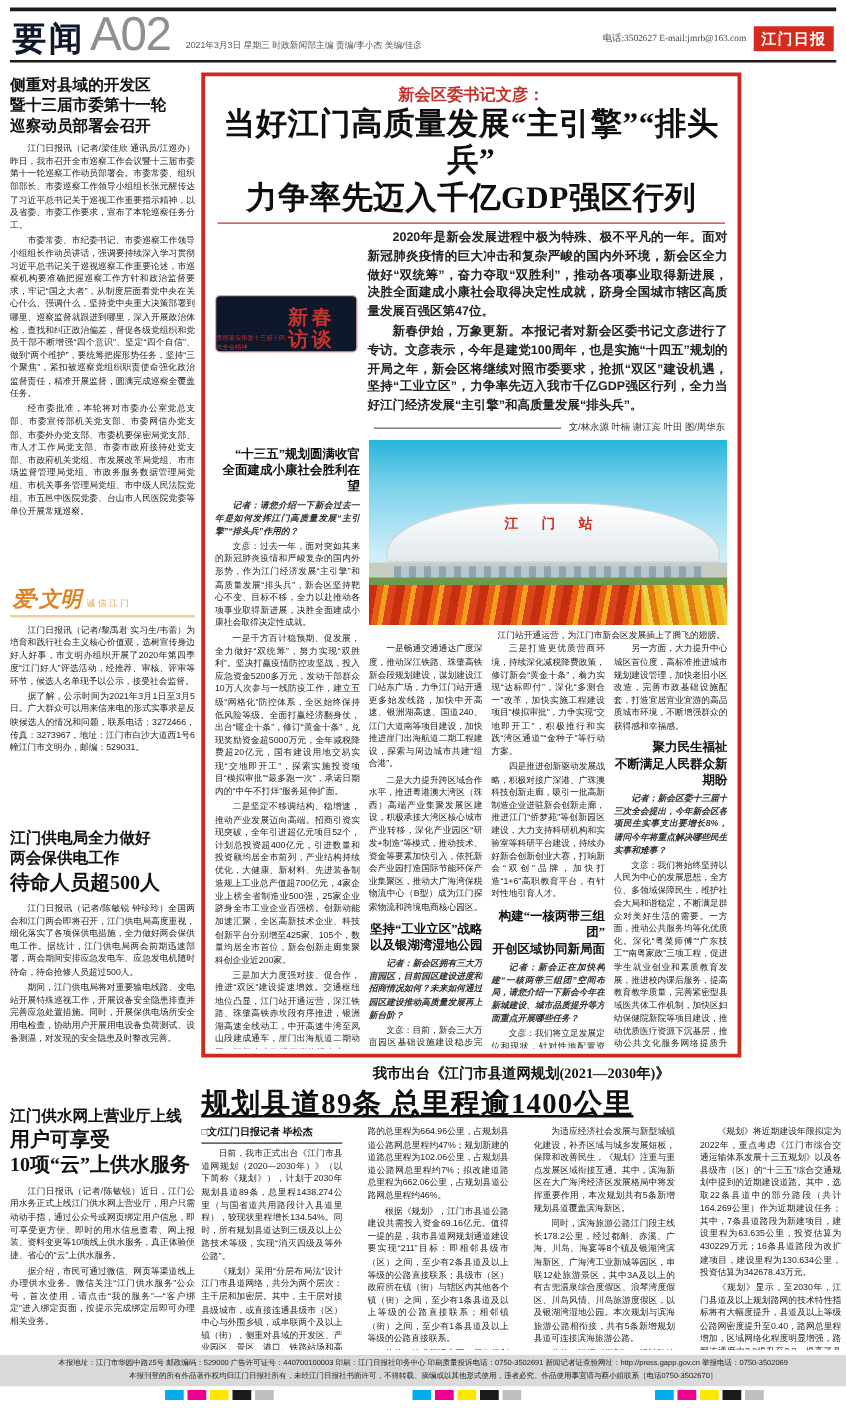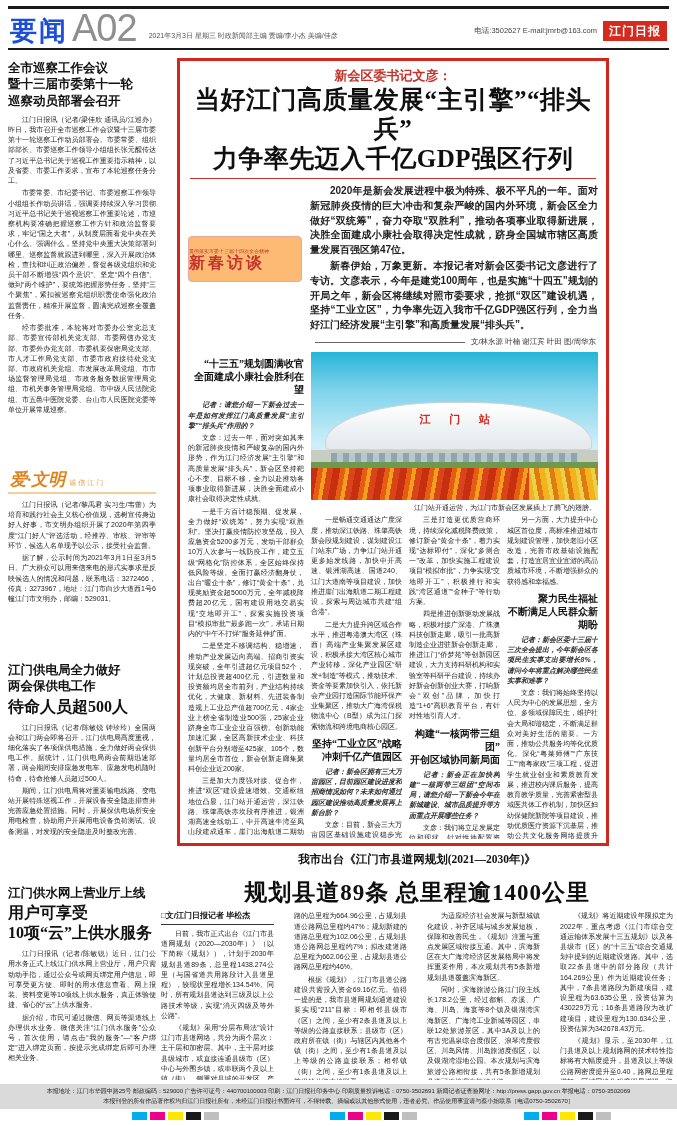--- a/index.html
+++ b/index.html
@@ -1,47 +1,47 @@
 <!DOCTYPE html>
 <html><head>
 <meta charset="utf-8">
 <style>
   html,body{margin:0;padding:0;background:#fff;}
   .page{position:relative;width:677px;height:1126px;background:#fff;overflow:hidden;
         font-family:"Liberation Sans",sans-serif;color:#111;}
   
   .hdr{position:absolute;left:8px;right:8px;top:6px;border-top:3px solid #1a1a1a;}
   .hdr-row{display:flex;align-items:flex-end;padding:2px 2px 3px;border-bottom:2px solid #1a1a1a;}
-  .sec{font:900 27px/1 "Liberation Serif",serif;color:#1d4ed8;letter-spacing:2px;}
+  .sec{font:900 27px/1 "Liberation Serif",serif;color:#0f172a;letter-spacing:2px;}
   .pageno{font:400 38px/0.9 "Liberation Sans",sans-serif;color:#8f8f8f;margin-left:4px;letter-spacing:-1px;text-align:right;}
   .dateline{font-size:7px;color:#555;margin-left:12px;padding-bottom:4px;}
   .hdr-right{margin-left:auto;display:flex;align-items:center;gap:6px;padding-bottom:4px;}
-  .contact{font-size:7.5px;color:#444;}
+  .contact{font-size:7.5px;color:#444;font-family:Liberation Serif, serif;}
   .masthead{background:#d42b1e;color:#fff;font:900 12px/1 "Liberation Serif",serif;
             padding:4px 6px;letter-spacing:1px;}
   
   .leftcol{position:absolute;left:8px;top:58px;width:148px;height:1020px;overflow:hidden;}
   .la{overflow:hidden;margin-bottom:5px;}
   .la-title{font:700 12.5px/1.3 "Liberation Serif",serif;color:#111;white-space:pre-line;margin:2px 0 6px;}
   .la-big{font:900 16px/1.25 "Liberation Serif",serif;white-space:pre-line;}
   .p{font-size:7px;line-height:1.46;text-align:justify;text-indent:2em;margin:0 0 2px;color:#222;}
   .aiwm{display:flex;align-items:baseline;gap:4px;border-bottom:2px solid #f2cf9a;
         padding:6px 2px 4px;margin:4px 0 6px;}
   .aiwm-main{font:900 italic 17px/1 "Liberation Serif",serif;color:#e0821e;}
   .aiwm-sub{font-size:7px;color:#e8a24a;letter-spacing:2px;}
   
   .feature{position:absolute;left:161px;top:58px;width:432px;height:788px;box-sizing:border-box;
-           border:3px solid #d0281e;padding:4px 8px;display:flex;flex-direction:column;margin-left:16px;}
+           border:3px solid #d0281e;padding:4px 8px;display:flex;flex-direction:column;}
   .f-kicker{text-align:center;color:#c4342c;font:700 13px/1.3 "Liberation Serif",serif;margin-top:3px;}
   .f-head{text-align:center;font:900 25px/1.18 "Liberation Serif",serif;color:#0f0f0f;
           white-space:pre-line;letter-spacing:0.5px;}
   .f-rule{border-top:1px solid #c4342c;margin:5px 2px 0;}
   .f-lead{display:flex;gap:8px;margin-top:5px;}
-  .nc-badge{flex:0 0 112px;height:44px;background:#fdba74;border:1px solid #e6a99e;border-radius:4px;
-            display:flex;flex-direction:column;align-items:flex-start;justify-content:center;align-self:center;}
+  .nc-badge{flex:0 0 112px;height:44px;background:#0f172a;border:1px solid #e6a99e;border-radius:4px;
+            display:flex;flex-direction:row;align-items:flex-end;justify-content:center;align-self:center;}
   .nc-top{font-size:5px;color:#c4342c;}
   .nc-main{font:900 16px/1.1 "Liberation Serif",serif;color:#c4342c;letter-spacing:3px;}
   .lead-ps{flex:1;}
   .lead-ps .p{font-weight:600;font-size:10px;}
   .f-byline{display:flex;justify-content:flex-end;align-items:center;margin:3px 2px 2px;}
   .f-byline .rule{width:150px;height:1px;background:#666;margin-right:6px;}
   .f-byline span{font-size:7.5px;color:#333;}
   .f-content{flex:1;display:flex;gap:7px;overflow:hidden;margin-top:3px;}
   .fcol1{flex:0 0 116px;overflow:hidden;}
   .fright{flex:1;display:flex;flex-direction:column;overflow:hidden;}
@@ -65,21 +65,21 @@
   .flowers{position:absolute;left:0;right:0;bottom:0;height:22%;
            background:repeating-linear-gradient(100deg,#c62f10 0 7px,#e65c12 7px 12px,#f0a01c 12px 16px,#d9441a 16px 22px);}
   .flowers-y{position:absolute;right:0;bottom:0;width:24%;height:22%;
            background:repeating-linear-gradient(80deg,#f2b31c 0 6px,#e8d24a 6px 10px,#e07b14 10px 15px);}
   .caption{font-size:7px;color:#222;text-align:right;margin:3px 2px 2px;}
   .fcols{flex:1;display:flex;gap:7px;overflow:hidden;}
   .fc{flex:1;overflow:hidden;}
   
   .road{position:absolute;left:161px;top:852px;width:512px;height:228px;display:flex;flex-direction:column;}
   .r-kicker{text-align:center;font:700 11.5px/1.3 "Liberation Serif",serif;color:#111;}
-  .r-head{text-align:center;font:900 23px/1.15 "Liberation Serif",serif;color:#0f0f0f;letter-spacing:1px;margin:13px 0 5px;}
+  .r-head{font:900 23px/1.15 "Liberation Serif",serif;color:#0f0f0f;letter-spacing:1px;margin:3px 0 5px;text-decoration:underline;}
   .r-cols{flex:1;display:flex;gap:20px;overflow:hidden;}
   .rc{flex:1;overflow:hidden;}
   .r-byline{font:700 8px/1.2 "Liberation Sans",sans-serif;color:#111;border-bottom:1px solid #333;
             padding-bottom:3px;margin-bottom:4px;}
   
   .footbar{position:absolute;left:0;right:0;top:1084px;background:#dadada;padding:3px 10px;box-sizing:border-box;}
   .footbar div{font-size:6px;line-height:1.6;color:#222;text-align:center;}
   .cmyk{position:absolute;top:1112px;display:flex;gap:3px;}
   .cmyk i{display:block;width:15px;height:8px;}
   .c1{background:#00aeef}.c2{background:#ec008c}.c3{background:#ffe800}.c4{background:#1a1a1a}.c5{background:#bfbfbf}
@@ -97,21 +97,21 @@
       <span class="dateline">2021年3月3日 星期三 时政新闻部主编 责编/李小杰 美编/佳彦</span>
       <span class="hdr-right">
         <span class="contact">电话:3502627 E-mail:jmrb@163.com</span>
         <span class="masthead">江门日报</span>
       </span>
     </div>
   </div>
 
   <div class="leftcol">
     <div class="la" style="height:398px">
-      <div class="la-title">全市巡察工作会议
+      <div class="la-title">侧重对县域的开发区
 暨十三届市委第十一轮
 巡察动员部署会召开</div>
       <p class="p">江门日报讯（记者/梁佳欣 通讯员/江巡办）昨日，我市召开全市巡察工作会议暨十三届市委第十一轮巡察工作动员部署会。市委常委、组织部部长、市委巡察工作领导小组组长张元醒传达了习近平总书记关于巡视工作重要指示精神，以及省委、市委工作要求，宣布了本轮巡察任务分工。</p>
       <p class="p">市委常委、市纪委书记、市委巡察工作领导小组组长作动员讲话，强调要持续深入学习贯彻习近平总书记关于巡视巡察工作重要论述，市巡察机构要准确把握巡察工作方针和政治监督要求，牢记“国之大者”，从制度层面看党中央在关心什么、强调什么，坚持党中央重大决策部署到哪里、巡察监督就跟进到哪里，深入开展政治体检，查找和纠正政治偏差，督促各级党组织和党员干部不断增强“四个意识”、坚定“四个自信”、做到“两个维护”，要统筹把握形势任务，坚持“三个聚焦”，紧扣被巡察党组织职责使命强化政治监督责任，精准开展监督，圆满完成巡察全覆盖任务。</p>
       <p class="p">经市委批准，本轮将对市委办公室党总支部、市委宣传部机关党支部、市委网信办党支部、市委外办党支部、市委机要保密局党支部、市人才工作局党支部、市委市政府接待处党支部、市政府机关党组、市发展改革局党组、市市场监督管理局党组、市政务服务数据管理局党组、市机关事务管理局党组、市中级人民法院党组、市五邑中医院党委、台山市人民医院党委等单位开展常规巡察。</p>
     </div>
     <div class="la" style="height:194px">
       <div class="aiwm">
         <span class="aiwm-main">爱·文明</span>
         <span class="aiwm-sub">诚信江门</span>
@@ -179,21 +179,21 @@
           <div class="hedge"></div>
           <div class="flowers"></div>
           <div class="flowers-y"></div>
         </div>
         <div class="caption">江门站开通运营，为江门市新会区发展插上了腾飞的翅膀。</div>
         <div class="fcols">
           <div class="fc">
             <p class="p">一是畅通交通通达广度深度，推动深江铁路、珠肇高铁新会段规划建设，谋划建设江门站东广场，力争江门站开通更多始发线路，加快中开高速、银洲湖高速、国道240、江门大道南等项目建设，加快推进崖门出海航道二期工程建设，探索与周边城市共建“组合港”。</p>
             <p class="p">二是大力提升跨区域合作水平，推进粤港澳大湾区（珠西）高端产业集聚发展区建设，积极承接大湾区核心城市产业转移，深化产业园区“研发+制造”等模式，推动技术、资金等要素加快引入，依托新会产业园打造国际节能环保产业集聚区，推动大广海湾保税物流中心（B型）成为江门探索物流和跨境电商核心园区。</p>
             <div class="subhead">坚持“工业立区”战略
-冲刺千亿产值园区</div>
+以及银湖湾湿地公园</div>
             <p class="p q">记者：新会区拥有三大万亩园区，目前园区建设进度和招商情况如何？未来如何通过园区建设推动高质量发展再上新台阶？</p>
             <p class="p">文彦：目前，新会三大万亩园区基础设施建设稳步完善，全年完成投资超10亿元，PPP和EPC项目进度加快，新引进超亿元项目21个，计划总投资超360亿元，新开工项目8个，新建厂房15.6万平方米。总投资60亿元的万洋众创城项目实现“当月签约、当月供地、当月动工”，中南高科园区首批企业入园。</p>
             <p class="p">下一步，我们将加快推进三大万亩园区基础设施建设，推动项目进入投产达产加速期，尤其是将加快推进产业集群数字化转型试点。</p>
           </div>
           <div class="fc">
             <p class="p">三是打造更优质营商环境，持续深化减税降费政策，修订新会“黄金十条”，着力实现“达标即付”，深化“多测合一”改革，加快实施工程建设项目“模拟审批”，力争实现“交地即开工”，积极推行和实践“湾区通道”“金种子”等行动方案。</p>
             <p class="p">四是推进创新驱动发展战略，积极对接广深港、广珠澳科技创新走廊，吸引一批高新制造企业进驻新会创新走廊，推进江门“侨梦苑”等创新园区建设，大力支持科研机构和实验室等科研平台建设，持续办好新会创新创业大赛，打响新会“双创”品牌，加快打造“1+6”高职教育平台，有针对性地引育人才。</p>
             <div class="subhead">构建“一核两带三组团”
 开创区域协同新局面</div>
             <p class="p q">记者：新会正在加快构建“一核两带三组团”空间布局，请您介绍一下新会今年在新城建设、城市品质提升等方面重点开展哪些任务？</p>

